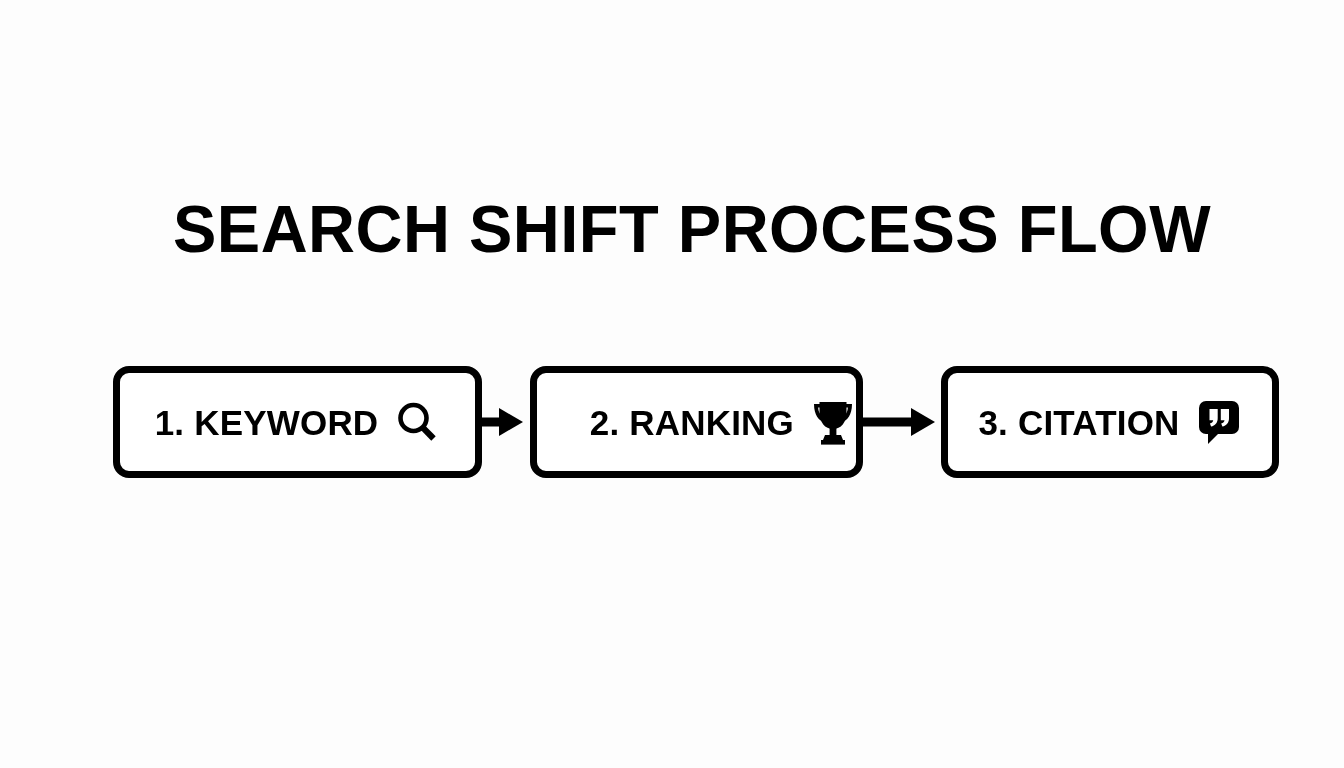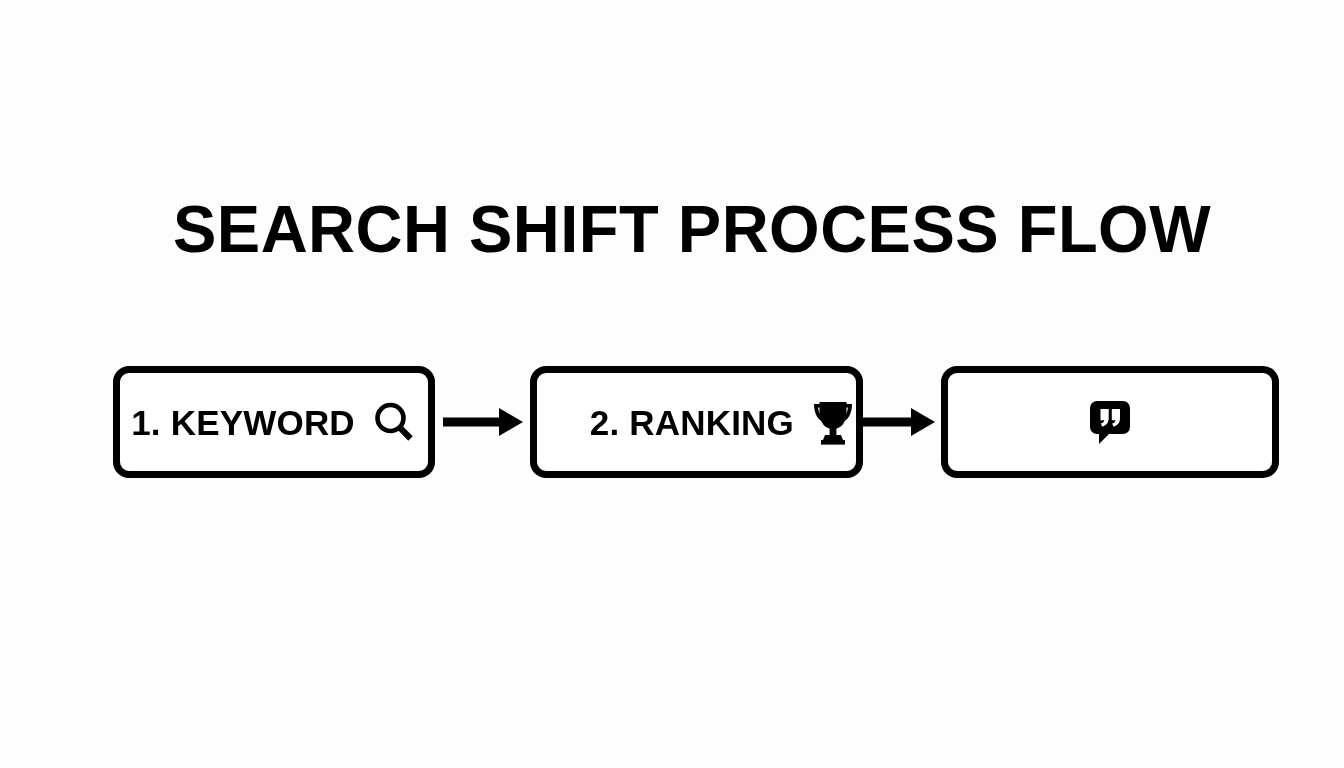--- a/index.html
+++ b/index.html
@@ -85,21 +85,21 @@
     display: flex;
     align-items: center;
     justify-content: center;
     width: 46px;
     height: 46px;
     flex: 0 0 auto;
   }
   .step-icon svg { display: block; }
 
   
-  #step-1 { left: 0px;   width: 322px; align-items: center; }
+  #step-1 { left: 0px;   width: 369px; align-items: center; }
   #step-2 { left: 417px; width: 333px; justify-content: flex-end; }
   #step-3 { left: 828px; width: 338px; }
 
   
   .flow-arrow {
     position: absolute;
     top: 40px;
     height: 32px;
     z-index: 1;
   }
@@ -159,20 +159,21 @@
 
     <div id="arrow-2" class="flow-arrow">
       <svg width="90" height="32" viewBox="0 0 90 32" aria-hidden="true">
         <rect x="0" y="11.5" width="62" height="9" fill="#000000"></rect>
         <polygon points="56,2 80,16 56,30" fill="#000000"></polygon>
       </svg>
     </div>
 
     <div id="step-3" class="flow-step">
       <div class="step-inner">
+        <span class="step-label">3. CITATION</span>
         <span class="step-icon">
           <svg width="46" height="48" viewBox="0 0 46 48" aria-hidden="true">
 
             <rect x="3" y="3" width="40" height="33" rx="7" ry="7" fill="#000000"></rect>
 
             <polygon points="12,33 12,46 24,34" fill="#000000"></polygon>
 
             <path d="M13.5 11 h8.2 v9.2 c0 4.6 -2.6 7.4 -6.6 8.4 l-1.2 -3.1 c2.1 -0.7 3.2 -1.9 3.3 -3.3 h-3.7 z" fill="#ffffff"></path>
 
             <path d="M24.8 11 h8.2 v9.2 c0 4.6 -2.6 7.4 -6.6 8.4 l-1.2 -3.1 c2.1 -0.7 3.2 -1.9 3.3 -3.3 h-3.7 z" fill="#ffffff"></path>

